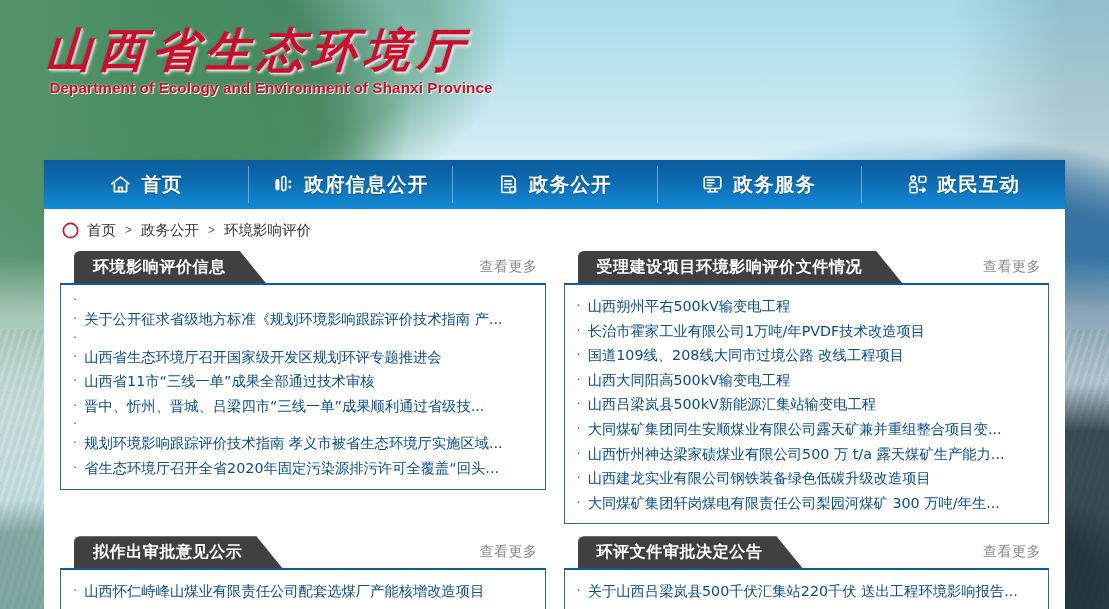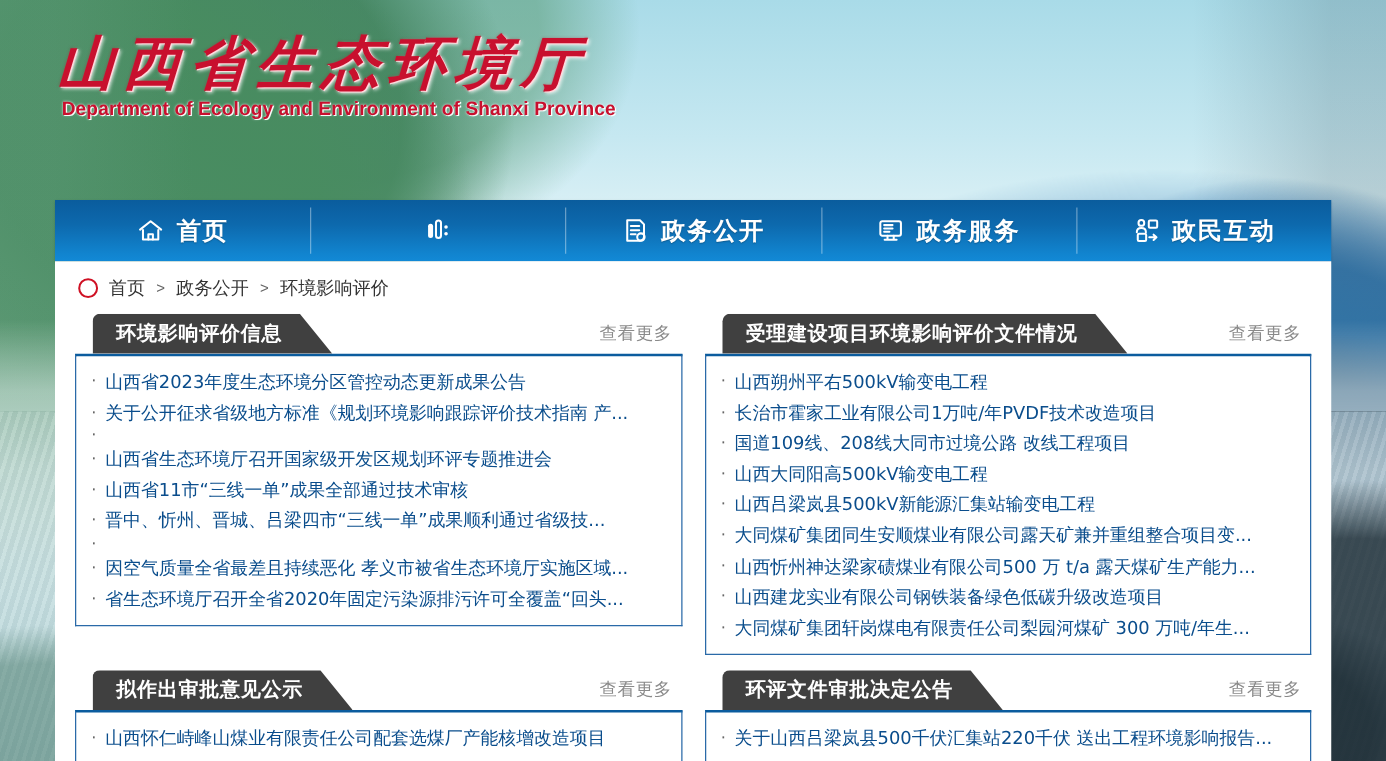--- a/index.html
+++ b/index.html
@@ -205,20 +205,21 @@
 
     <div class="nav-item">
       <span class="nav-ico">
         <svg viewBox="0 0 24 24" width="23" height="23" fill="none" stroke="#ffffff" stroke-width="1.7" stroke-linecap="round">
           <rect x="3.6" y="6.2" width="4.2" height="12" rx="2.1" fill="#ffffff" stroke="none"></rect>
           <rect x="10.2" y="3.6" width="4.2" height="14.6" rx="2.1"></rect>
           <circle cx="18.6" cy="9" r="1.5" fill="#ffffff" stroke="none"></circle>
           <circle cx="18.6" cy="14.6" r="1.5" fill="#ffffff" stroke="none"></circle>
         </svg>
       </span>
+      <span>政府信息公开</span>
     </div>
 
     <div class="nav-item">
       <span class="nav-ico">
         <svg viewBox="0 0 24 24" width="23" height="23" fill="none" stroke="#ffffff" stroke-width="1.7" stroke-linejoin="round" stroke-linecap="round">
           <path d="M5 3.4h10.6L19 6.8V17a3.4 3.4 0 0 1-3.4 3.4H5z"></path>
           <path d="M8 8.2h7M8 11.6h7M8 15h4"></path>
           <circle cx="16.4" cy="17.4" r="3.1"></circle>
         </svg>
       </span>
@@ -273,21 +274,20 @@
         <div class="panel-head">
           <div class="tab">
             <span>环境影响评价信息</span>
           </div>
           <a class="more">查看更多</a>
         </div>
         <div class="panel-body">
           <ul>
             <li>
                 <span class="dot">·</span>
-                <a>山西省2023年度生态环境分区管控动态更新成果公告</a>
               </li>
             <li>
                 <span class="dot">·</span>
                 <a>关于公开征求省级地方标准《规划环境影响跟踪评价技术指南 产...</a>
               </li>
             <li>
                 <span class="dot">·</span>
               </li>
             <li>
                 <span class="dot">·</span>
@@ -299,21 +299,21 @@
               </li>
             <li>
                 <span class="dot">·</span>
                 <a>晋中、忻州、晋城、吕梁四市“三线一单”成果顺利通过省级技...</a>
               </li>
             <li>
                 <span class="dot">·</span>
               </li>
             <li>
                 <span class="dot">·</span>
-                <a>因空气质量全省最差且持续恶化 孝义市被省生态环境厅实施区域...</a>
+                <a>规划环境影响跟踪评价技术指南 孝义市被省生态环境厅实施区域...</a>
               </li>
             <li>
                 <span class="dot">·</span>
                 <a>省生态环境厅召开全省2020年固定污染源排污许可全覆盖“回头...</a>
               </li>
           </ul>
         </div>
       </div>
 
       <div class="panel">

